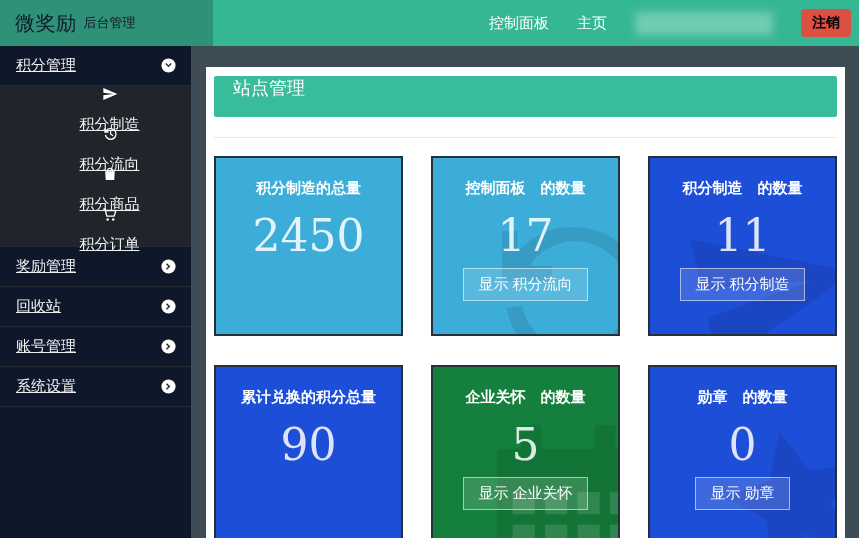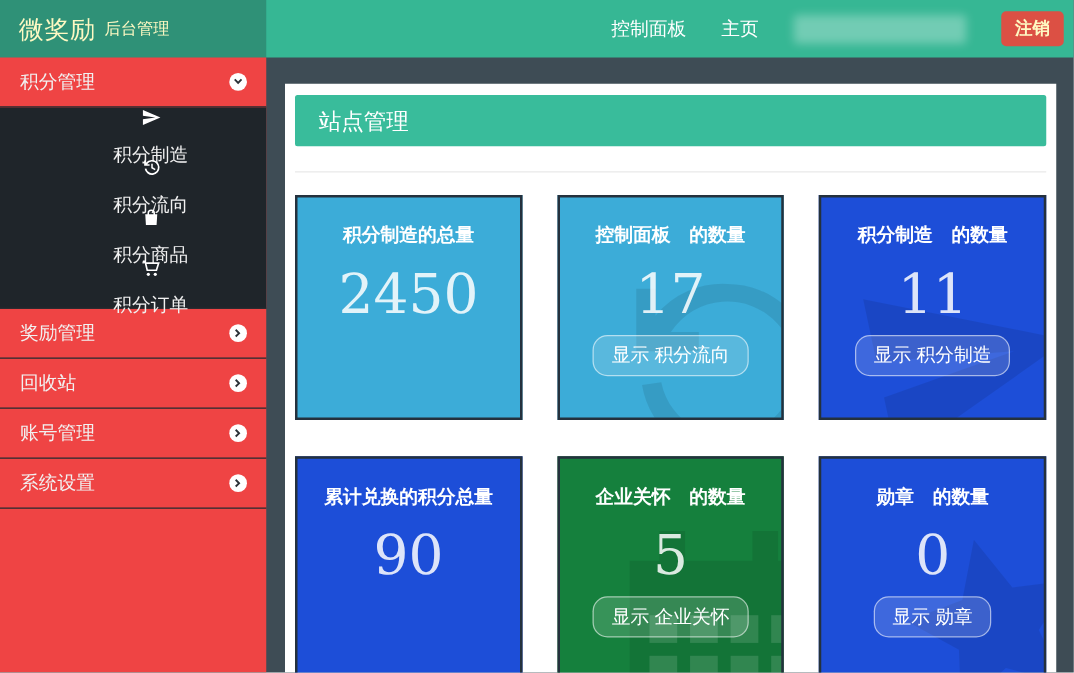--- a/index.html
+++ b/index.html
@@ -2,66 +2,66 @@
 <html><head>
 <meta charset="utf-8">
 <style>
   * { box-sizing: border-box; }
   html, body { margin: 0; padding: 0; width: 859px; height: 538px; overflow: hidden;
     font-family: "Liberation Sans", "DejaVu Sans", sans-serif; }
   body { background: #3e4c55; }
 
   
   .topbar { height: 46px; display: flex; background: #36b794; }
-  .brand { width: 213px; background: #2f9177; color: #fef9c3; display: flex;
+  .brand { width: 213px; background: #2f9177; color: #0f172a; display: flex;
     align-items: center; padding-left: 15px; gap: 7px; }
   .brand-title { font-size: 20px; letter-spacing: 0.5px; }
   .brand-sub { font-size: 13px; }
   .topnav { flex: 1; display: flex; align-items: center; justify-content: flex-end;
     gap: 28px; padding-right: 8px; }
   .top-link { color: #fff; font-size: 15px; cursor: pointer; }
   .user-blur { width: 138px; height: 23px; border-radius: 3px;
     background: rgba(255,255,255,0.30); filter: blur(4px); }
-  .logout-btn { background: #dc5044; color: #fef9c3; font-weight: bold; font-size: 14px;
+  .logout-btn { background: #dc5044; color: #000000; font-weight: bold; font-size: 14px;
     border: none; border-radius: 4px; padding: 5px 11px; cursor: pointer;
     font-family: inherit; }
 
   
   .layout { display: flex; height: 492px; }
 
   
-  .sidebar { width: 213px; background: #ef4444; color: #f1f1f1; flex-shrink: 0; }
+  .sidebar { width: 191px; background: #0f172a; color: #f1f1f1; flex-shrink: 0; text-decoration: underline; }
   .side-item { height: 40px; display: flex; align-items: center;
     justify-content: space-between; padding: 0 14px 0 16px; font-size: 15px;
     cursor: pointer; border-bottom: 1px solid #242a2f; }
   .chev svg { width: 17px; height: 17px; display: block; }
   .submenu { background: #1f252a; border-bottom: 1px solid #242a2f; }
   .sub-item { height: 40px; display: flex; align-items: center; padding-left: 28px;
     gap: 13px; font-size: 15px; cursor: pointer; flex-direction: column; }
   .sub-icon svg { width: 16px; height: 16px; fill: #fff; display: block; }
 
   
   .content { flex: 1; padding: 21px 14px 0 15px; }
   .panel { background: #fff; height: 100%; padding: 9px 8px; }
-  .panel-head { background: #39bc9b; height: 41px; display: flex; align-items: center;
+  .panel-head { background: #39bc9b; height: 41px; display: flex; 
     padding-left: 19px; color: #fff; font-size: 18px; border-radius: 2px; }
   .divider { border: none; border-top: 1px solid #e9e9e9; margin: 20px 0 0; }
   .cards { display: grid; grid-template-columns: repeat(3, 1fr); gap: 29px 28px;
     margin-top: 18px; }
   .card { height: 180px; border: 2px solid #24313d; position: relative;
     overflow: hidden; display: flex; flex-direction: column; align-items: center;
     color: #fff; padding-top: 21px; }
   .c-blue  { background: #3cacd8; }
   .c-green { background: #1d4ed8; }
   .c-red   { background: #15803d; }
   .card-title { font-size: 15px; font-weight: bold; z-index: 1; }
   .card-value { font-family: "DejaVu Serif", serif; font-size: 44px; line-height: 1.1;
     color: rgba(255,255,255,0.85); margin-top: 14px; z-index: 1; }
   .card-btn { margin-top: 8px; z-index: 1; background: rgba(255,255,255,0.15);
-    border: 1px solid rgba(255,255,255,0.55); color: #fff; border-radius: 12px;
+    border: 1px solid rgba(255,255,255,0.55); color: #fff; border-radius: 0;
     padding: 6px 14px; font-size: 15px; cursor: pointer; font-family: inherit; }
   .watermark { position: absolute; pointer-events: none; }
   .watermark svg { display: block; fill: rgba(0,0,0,0.09); }
   .wm-history  { right: -42px; bottom: -55px; }
   .wm-plane    { right: -28px; bottom: -42px; transform: rotate(-12deg); }
   .wm-calendar { right: -45px; bottom: -60px; }
   .wm-star     { right: -38px; bottom: -32px; transform: rotate(-14deg); }
   .wm-light { fill: rgba(255,255,255,0.13); }
 </style>
 </head>

